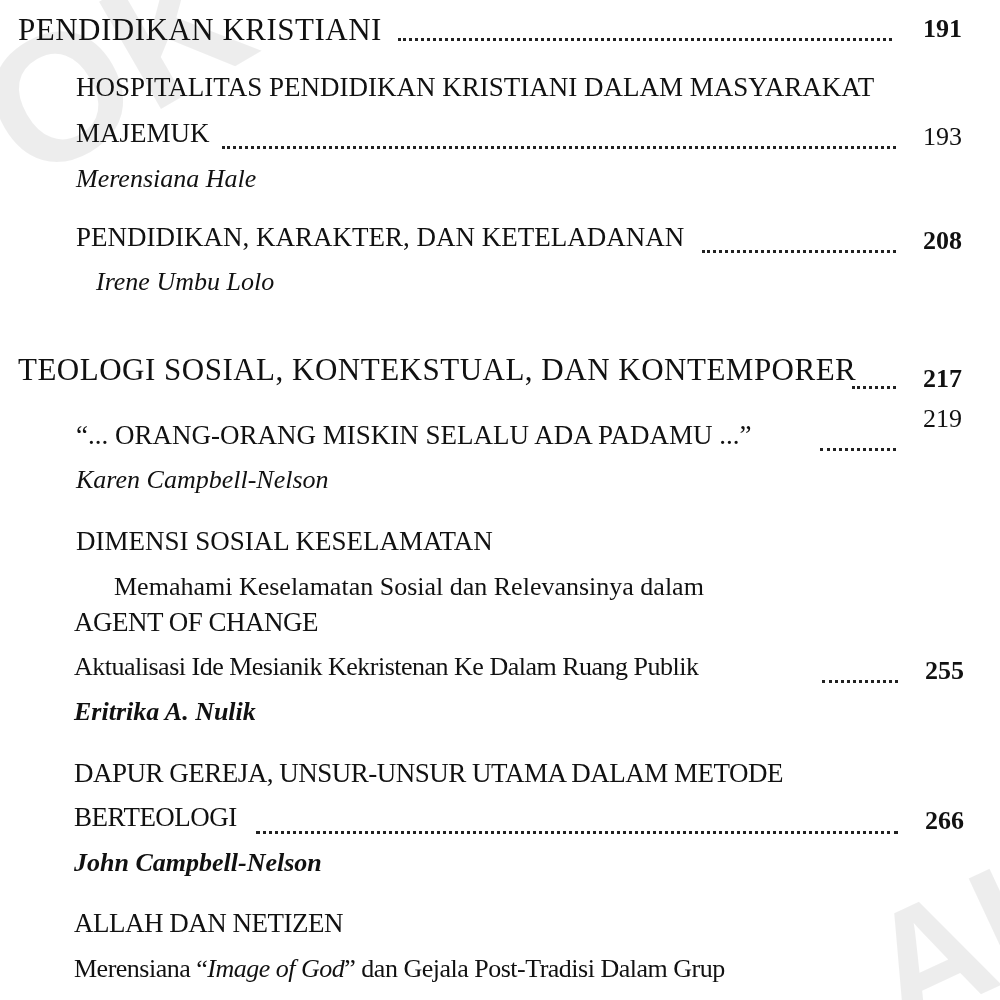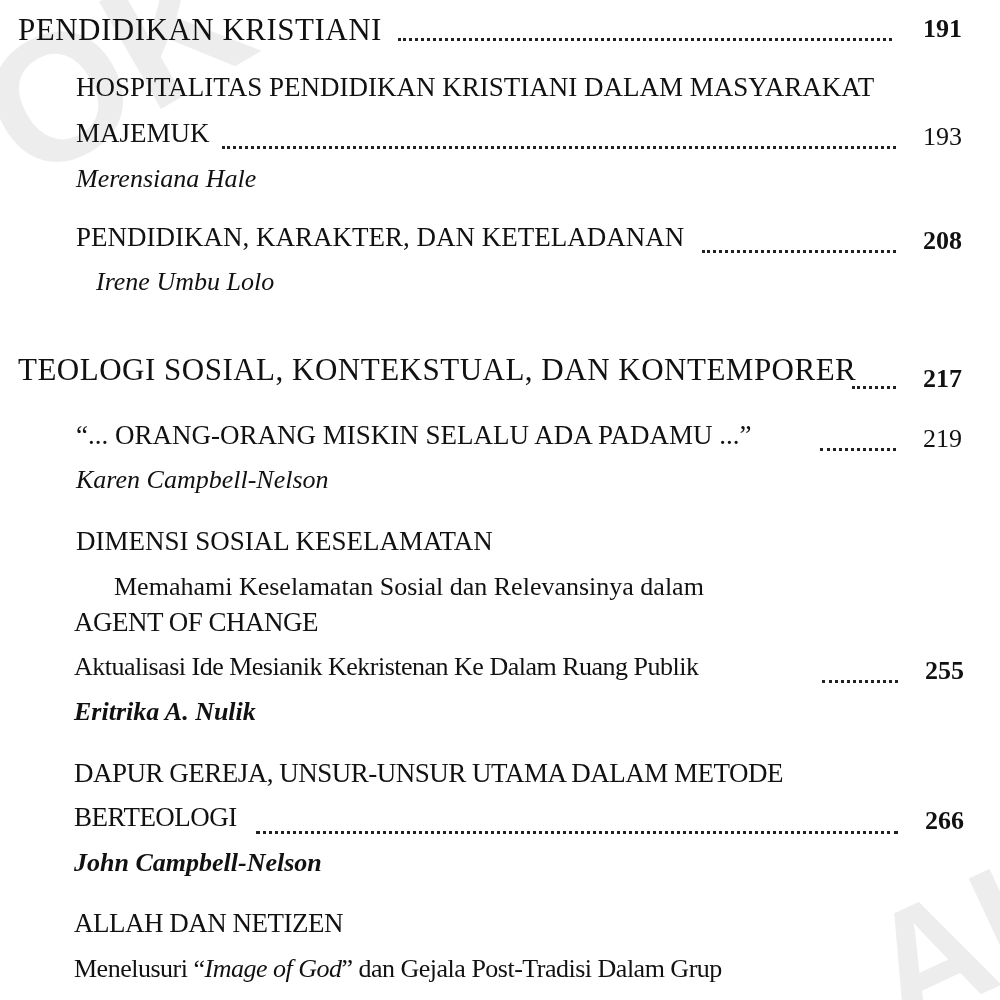--- a/index.html
+++ b/index.html
@@ -37,32 +37,32 @@
 <div class="leader" style="left:702px; width:194px; top:250px;"></div>
 <div class="page" style="left:902px; top:226px;font-weight:bold;">208</div>
 <div class="abs author" style="left:76px; top:267px;margin-left:20px;">Irene Umbu Lolo</div>
 
 <div class="abs section" style="left:18px; top:344px;margin-top:8px;">TEOLOGI SOSIAL, KONTEKSTUAL, DAN KONTEMPORER</div>
 <div class="leader" style="left:852px; width:44px; top:386px;"></div>
 <div class="page b" style="left:902px; top:364px;">217</div>
 
 <div class="abs title" style="left:76px; top:420px;">“... ORANG-ORANG MISKIN SELALU ADA PADAMU ...”</div>
 <div class="leader" style="left:820px; width:76px; top:448px;"></div>
-<div class="page" style="left:902px; top:424px;font-family:Liberation Serif, serif;">219</div>
+<div class="page" style="left:902px; top:404px;font-family:Liberation Serif, serif;">219</div>
 <div class="abs author" style="left:76px; top:465px;">Karen Campbell-Nelson</div>
 
 <div class="abs title" style="left:76px; top:526px;">DIMENSI SOSIAL KESELAMATAN</div>
 <div class="abs sub" style="left:76px; top:572px;margin-left:38px;">Memahami Keselamatan Sosial dan Relevansinya dalam</div>
 
 <div class="abs bold-title" style="left:74px; top:607px;">AGENT OF CHANGE</div>
 <div class="abs bold-title" style="left:74px; top:652px; font-size:26px;">Aktualisasi Ide Mesianik Kekristenan Ke Dalam Ruang Publik</div>
 <div class="leader" style="left:822px; width:76px; top:680px;"></div>
 <div class="page b" style="left:904px; top:656px;">255</div>
 <div class="abs author" style="left:74px; top:697px; font-weight:bold;">Eritrika A. Nulik</div>
 
 <div class="abs bold-title" style="left:74px; top:758px;">DAPUR GEREJA, UNSUR-UNSUR UTAMA DALAM METODE</div>
 <div class="abs bold-title" style="left:74px; top:802px;">BERTEOLOGI</div>
 <div class="leader" style="left:256px; width:642px; top:831px;"></div>
 <div class="page b" style="left:904px; top:806px;">266</div>
 <div class="abs author" style="left:74px; top:848px; font-weight:bold;">John Campbell-Nelson</div>
 
 <div class="abs bold-title" style="left:74px; top:908px;">ALLAH DAN NETIZEN</div>
-<div class="abs bold-title" style="left:74px; top:954px; font-size:26px;"><span>Menelusuri “</span><i>Image of God</i><span>” dan Gejala Post-Tradisi Dalam Grup</span></div>
+<div class="abs bold-title" style="left:74px; top:954px; font-size:26px;"><span>Merensiana “</span><i>Image of God</i><span>” dan Gejala Post-Tradisi Dalam Grup</span></div>
 
 </body></html>

